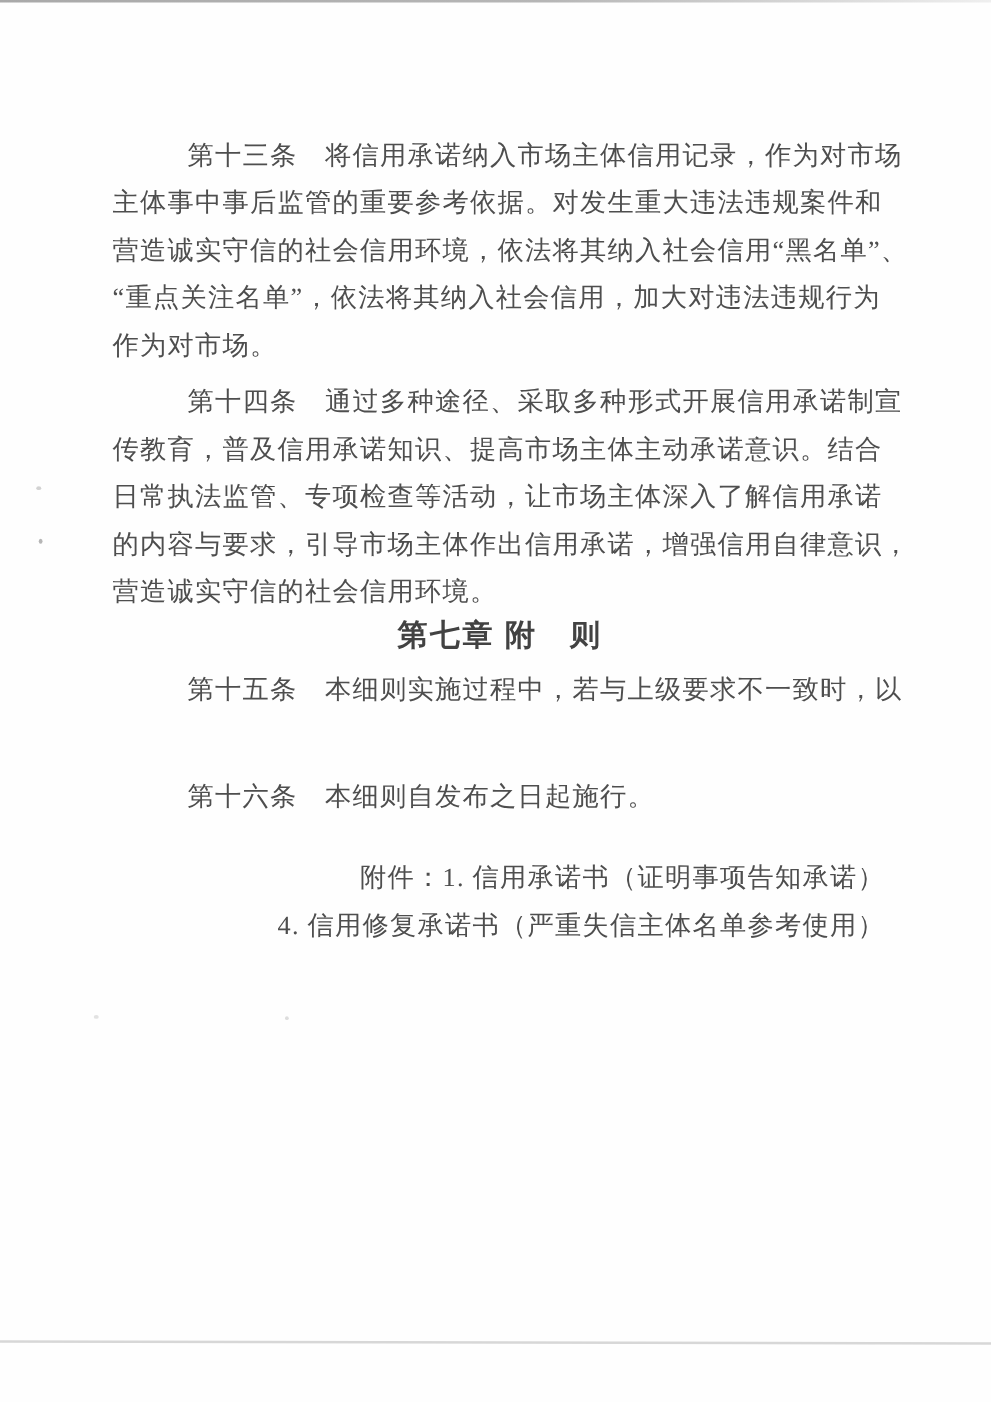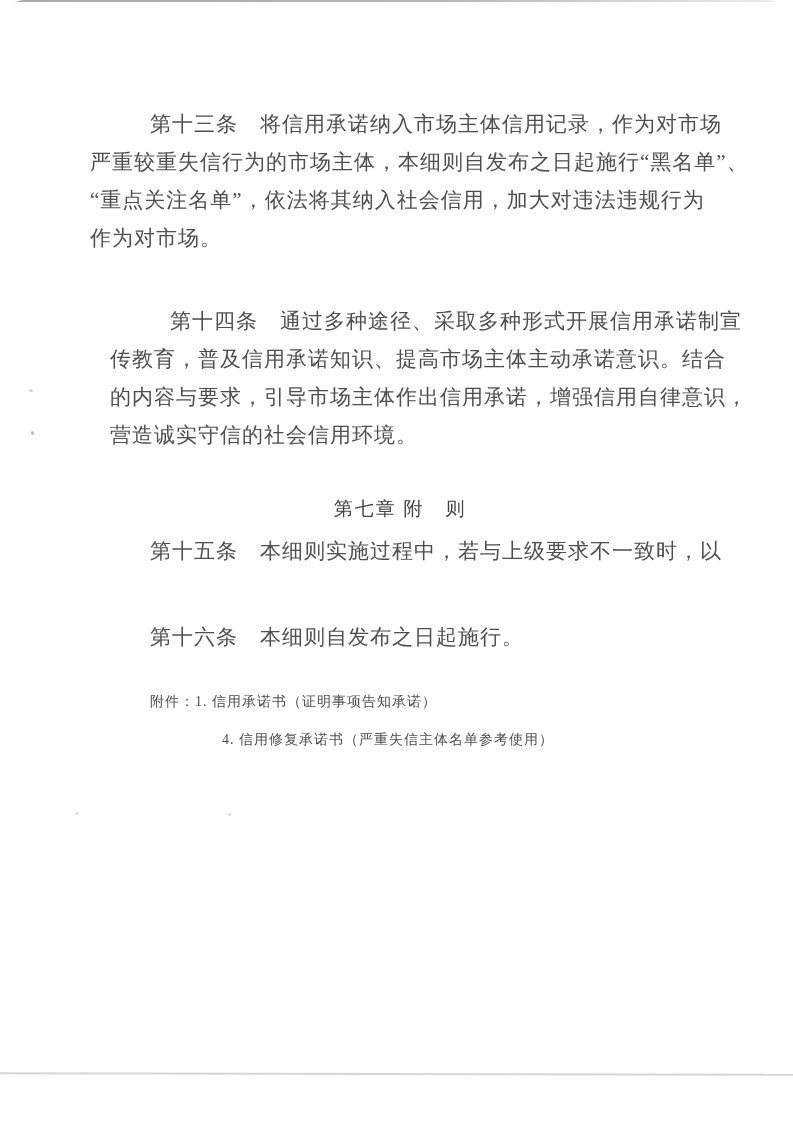--- a/index.html
+++ b/index.html
@@ -9,58 +9,58 @@
     background: #ffffff;
   }
   .page {
     position: relative;
     width: 793px;
     height: 1122px;
     background: #fefefe;
     font-family: "Liberation Serif", serif;
     color: #4e4e4e;
     overflow: hidden;
-    border-radius: 25px;
   }
   .para {
     position: absolute;
     left: 90px;
     width: 660px;
     font-size: 21px;
     line-height: 38px;
     letter-spacing: 1px;
     white-space: nowrap;
   }
   .para .line { height: 38px; }
   .line.indent { padding-left: 60px; }
   .p13 { top: 105px; }
-  .p14 { top: 302px; margin-left: 20px; }
+  .p14 { top: 302px; }
   .p15 { top: 532px; font-family: Liberation Serif, serif; }
   .p16 { top: 618px; }
   .chapter-heading {
     position: absolute;
     top: 488px;
     left: 90px;
     width: 620px;
     text-align: center;
-    font-size: 19px;
-    font-weight: normal;
+    font-size: 24px;
+    font-weight: bold;
     line-height: 42px;
     letter-spacing: 2px;
     color: #424242;
     white-space: nowrap;
   }
   .attachments {
     position: absolute;
     top: 683px;
     left: 150px;
-    font-size: 14px;
+    font-size: 21px;
     line-height: 38px;
     letter-spacing: 1px;
     white-space: nowrap;
+    text-align: right;
   }
   .attachments .line { height: 38px; }
   .att2 { padding-left: 72px; }
   
   .top-edge-line {
     position: absolute;
     top: 0; left: 0;
     width: 100%; height: 2px;
     background: linear-gradient(to right, #a9a9a9 0%, #b6b6b6 55%, #d5d5d5 80%, #efefef 100%);
   }
@@ -79,28 +79,30 @@
 </style>
 </head>
 <body>
 
 <div class="page">
 
   <div class="top-edge-line"></div>
 
   <div class="para p13">
     <div class="line indent">第十三条　将信用承诺纳入市场主体信用记录，作为对市场</div>
-    <div class="line">严重较重失信行为的市场主体，本细则自发布之日起施行“黑名单”、</div>
+    <div class="line">主体事中事后监管的重要参考依据。对发生重大违法违规案件和</div>
+    <div class="line">营造诚实守信的社会信用环境，依法将其纳入社会信用“黑名单”、</div>
     <div class="line">“重点关注名单”，依法将其纳入社会信用，加大对违法违规行为</div>
     <div class="line">作为对市场。</div>
   </div>
 
   <div class="para p14">
     <div class="line indent">第十四条　通过多种途径、采取多种形式开展信用承诺制宣</div>
     <div class="line">传教育，普及信用承诺知识、提高市场主体主动承诺意识。结合</div>
+    <div class="line">日常执法监管、专项检查等活动，让市场主体深入了解信用承诺</div>
     <div class="line">的内容与要求，引导市场主体作出信用承诺，增强信用自律意识，</div>
     <div class="line">营造诚实守信的社会信用环境。</div>
   </div>
 
   <div class="chapter-heading">第七章 附　则</div>
 
   <div class="para p15">
     <div class="line indent">第十五条　本细则实施过程中，若与上级要求不一致时，以</div>
   </div>
 

